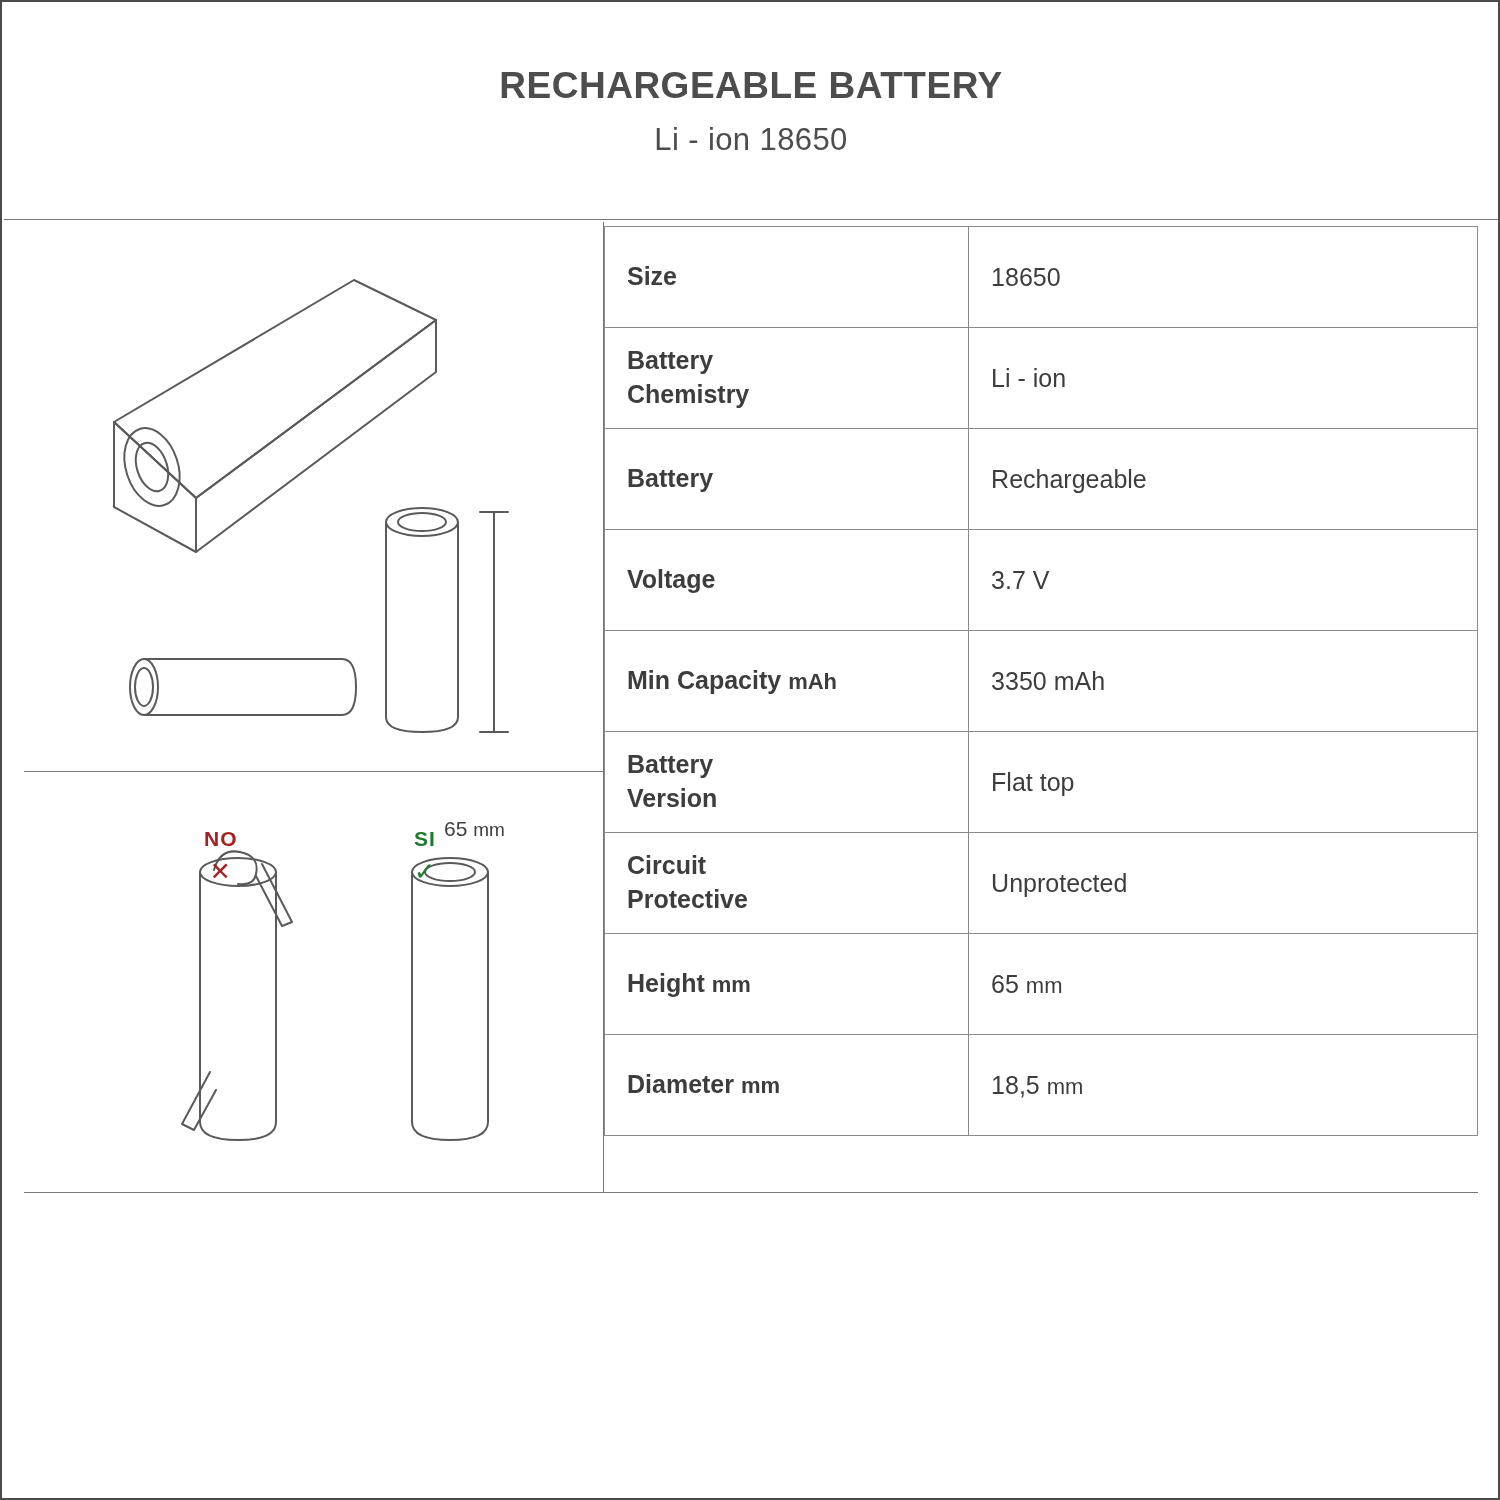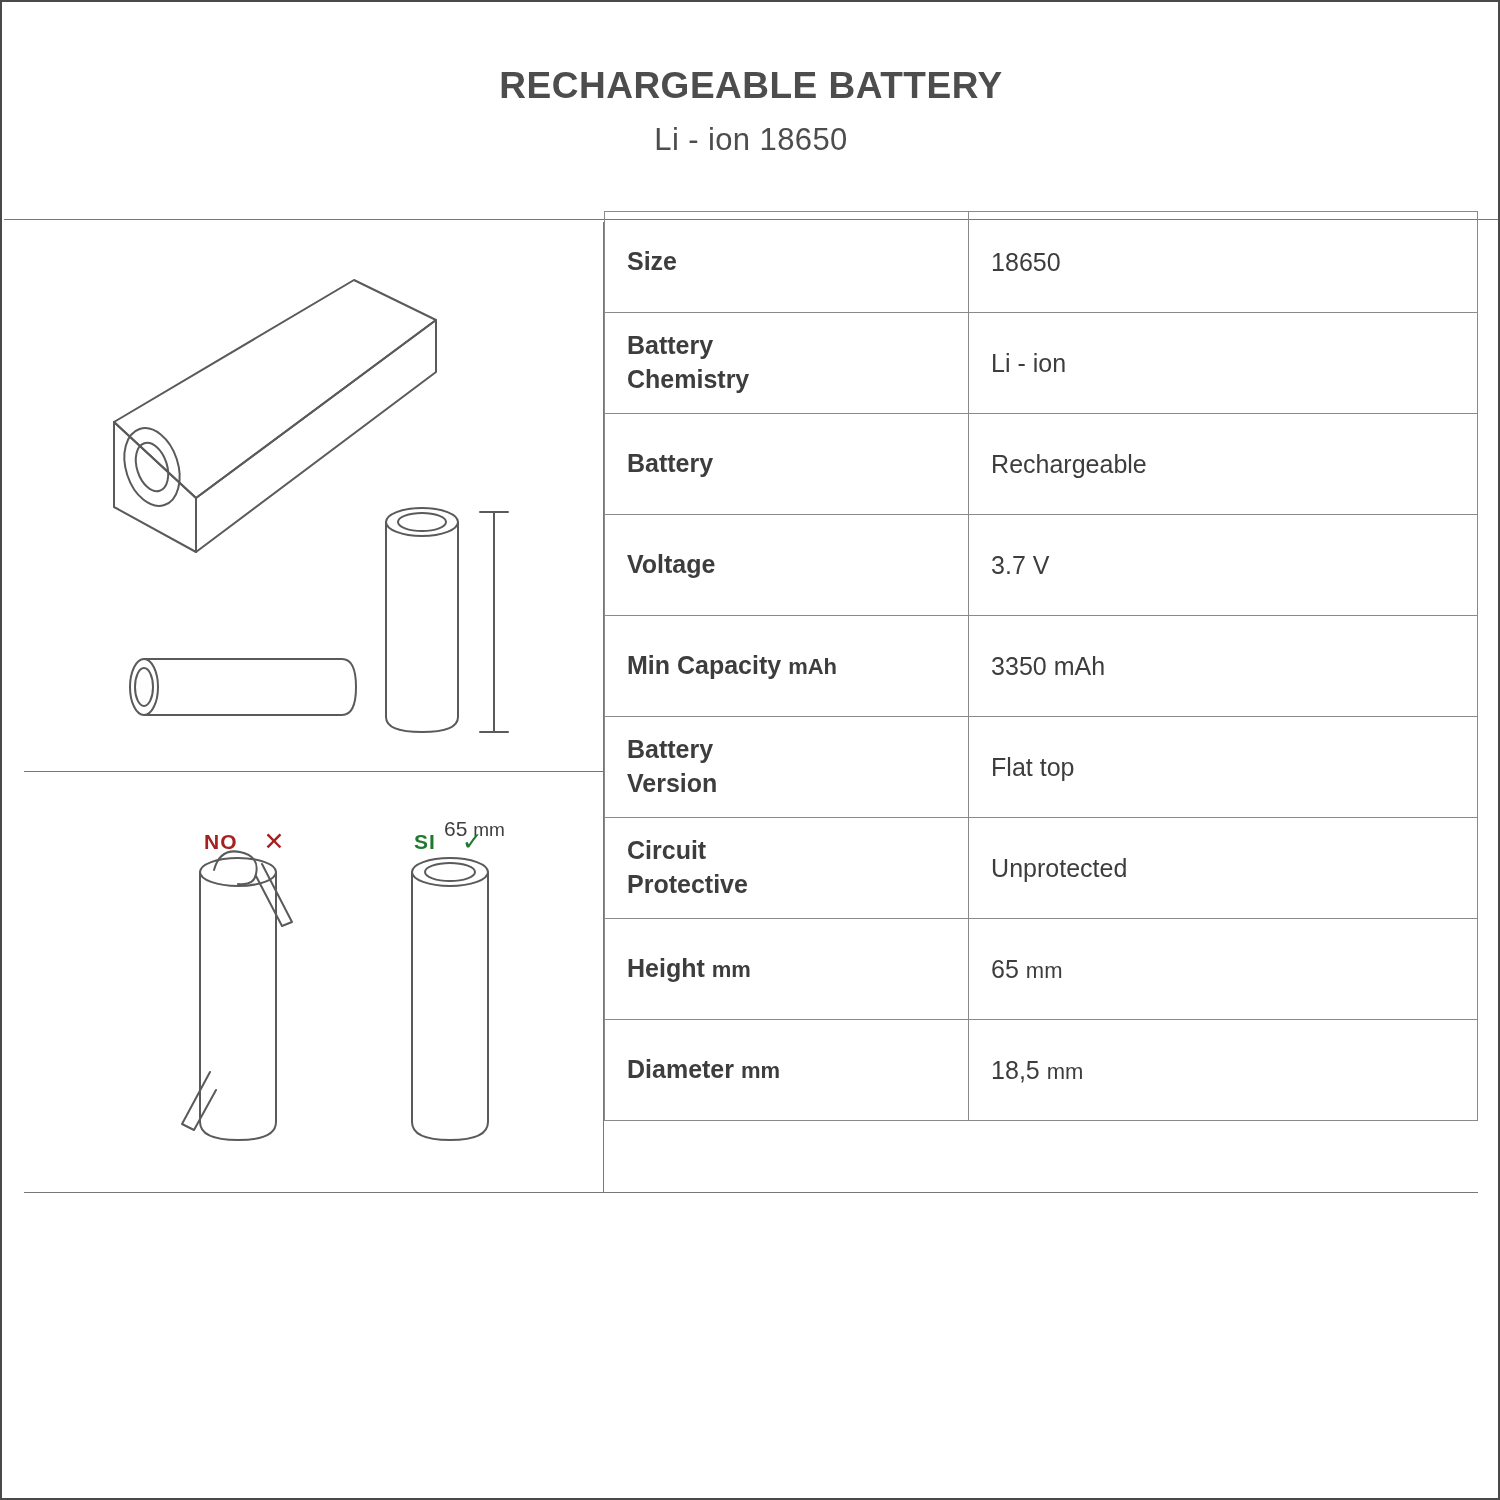--- a/index.html
+++ b/index.html
@@ -72,21 +72,21 @@
   }
   .left-art, .left-art2 {
     position: absolute;
     left: 0;
     top: 0;
   }
   
   .table {
     position: absolute;
     left: 602px;
-    top: 209px;
+    top: 224px;
     width: 874px;
     border-collapse: collapse;
   }
   .table td {
     border: 1.2px solid #8a8a8a;
     padding: 0 22px;
     vertical-align: middle;
     font-size: 25px;
   }
   .table .k {
@@ -125,21 +125,22 @@
     width: 580px;
     height: 50px;
   }
   .lbl-no, .lbl-si {
     position: absolute;
     font-size: 21px;
     font-weight: bold;
     letter-spacing: 1px;
     display: flex;
     align-items: center;
-    gap: 26px;
+    gap: 6px;
+    flex-direction: column;
   }
   .lbl-no { left: 180px; color: #a52121; }
   .lbl-si { left: 390px; color: #1f7a2e; justify-content: center; }
   .mark { font-size: 25px; font-weight: normal; }
   .dim-label {
     position: absolute;
     left: 420px;
     top: 595px;
     font-size: 21px;
     color: #3f3f3f;

